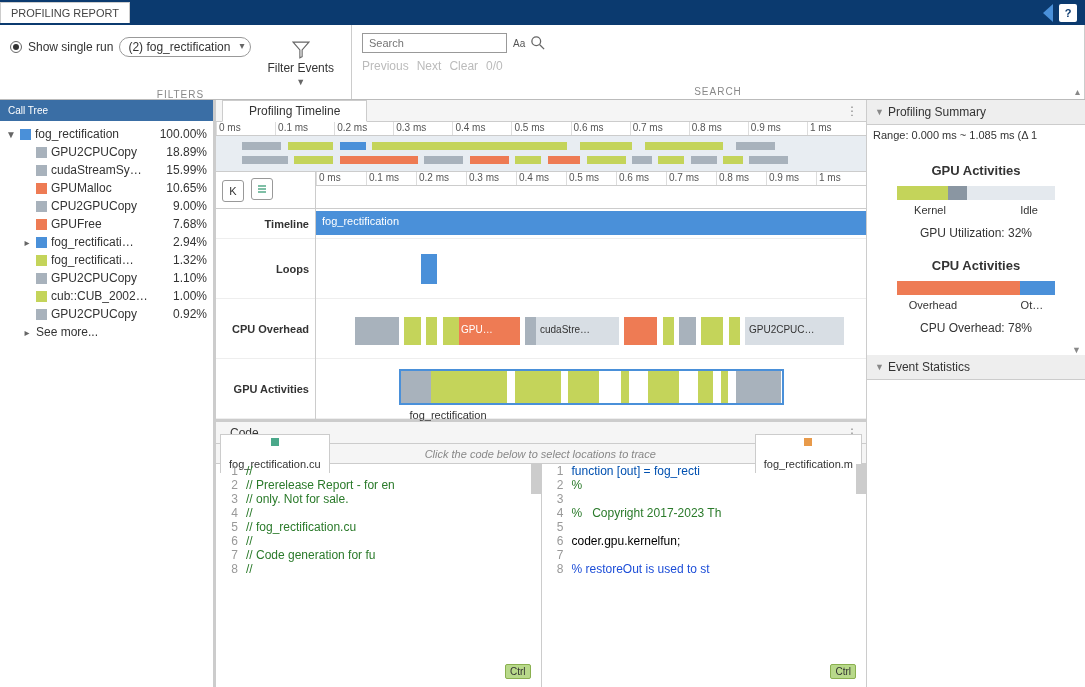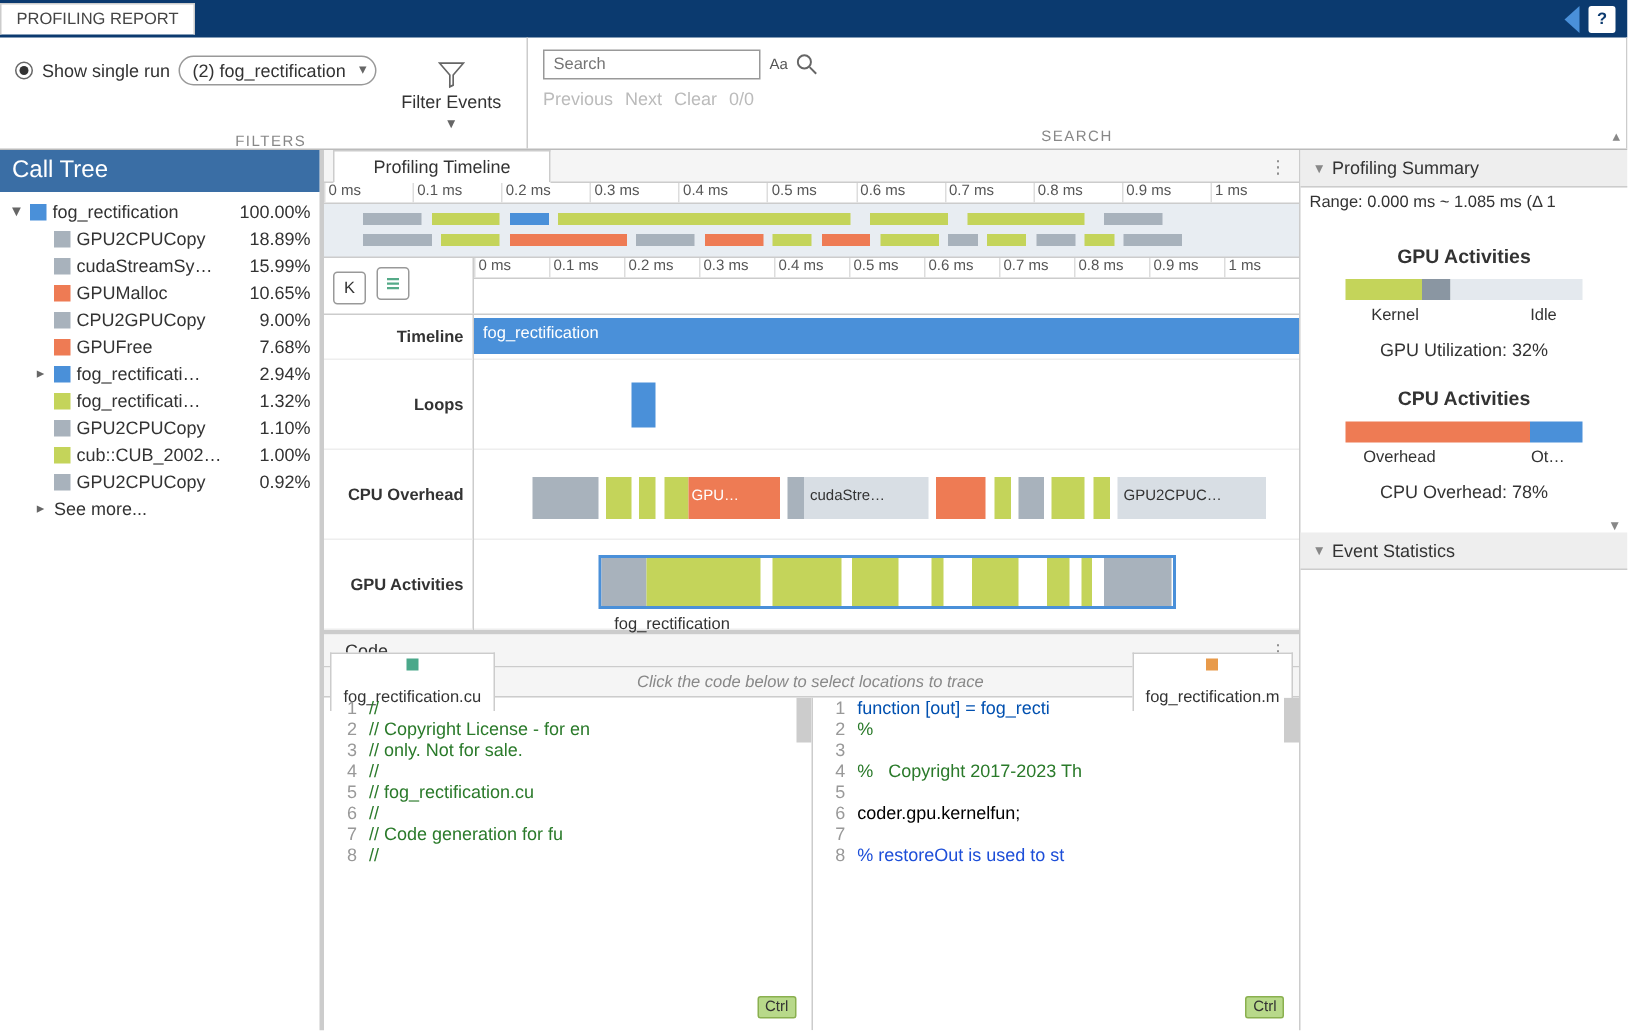--- a/index.html
+++ b/index.html
@@ -34,21 +34,21 @@
 .search-section { flex: 1; padding: 8px 10px 0 10px; }
 .search-row { display: flex; align-items: center; gap: 6px; }
 .search-input { border: 1px solid #999; padding: 3px 6px; width: 145px; font-size: 11px; color: #999; }
 .aa { font-size: 10px; color: #555; }
 .mag-icon { width: 14px; height: 14px; }
 .search-nav { display: flex; gap: 8px; margin-top: 6px; color: #bbb; font-size: 12px; }
 
 .main-area { display: flex; height: calc(687px - 100px); }
 
 .call-tree { width: 216px; border-right: 3px solid #ccc; display: flex; flex-direction: column; }
-.panel-header { background: #3a6ea5; color: #fff; padding: 5px 8px; font-size: 16px; }
+.panel-header { background: #3a6ea5; color: #fff; padding: 5px 8px; font-size: 10px; }
 .tree-body { padding: 4px 0; overflow: hidden; }
 .tree-row { display: flex; align-items: center; padding: 2px 6px; font-size: 12px; gap: 4px; }
 .tree-arrow { width: 10px; color: #666; font-size: 10px; text-align: center; }
 .tree-arrow.empty { visibility: hidden; }
 .color-sq { width: 11px; height: 11px; flex-shrink: 0; }
 .tree-label { flex: 1; white-space: nowrap; overflow: hidden; text-overflow: ellipsis; }
 .tree-pct { color: #333; font-size: 12px; min-width: 48px; text-align: right; }
 
 .center { flex: 1; display: flex; flex-direction: column; border-right: 1px solid #ccc; overflow: hidden; }
 
@@ -386,21 +386,21 @@
         </div>
       </div>
       <div class="code-panes">
         <div class="code-pane" id="pane1">
           <div class="code-line">
               <span class="line-no">1</span>
               <span class="line-txt">//</span>
             </div>
             <div class="code-line">
               <span class="line-no">2</span>
-              <span class="line-txt">// Copyright License - for en</span>
+              <span class="line-txt">// Prerelease Report - for en</span>
             </div>
             <div class="code-line">
               <span class="line-no">3</span>
               <span class="line-txt">// only. Not for sale.</span>
             </div>
             <div class="code-line">
               <span class="line-no">4</span>
               <span class="line-txt">//</span>
             </div>
             <div class="code-line">

